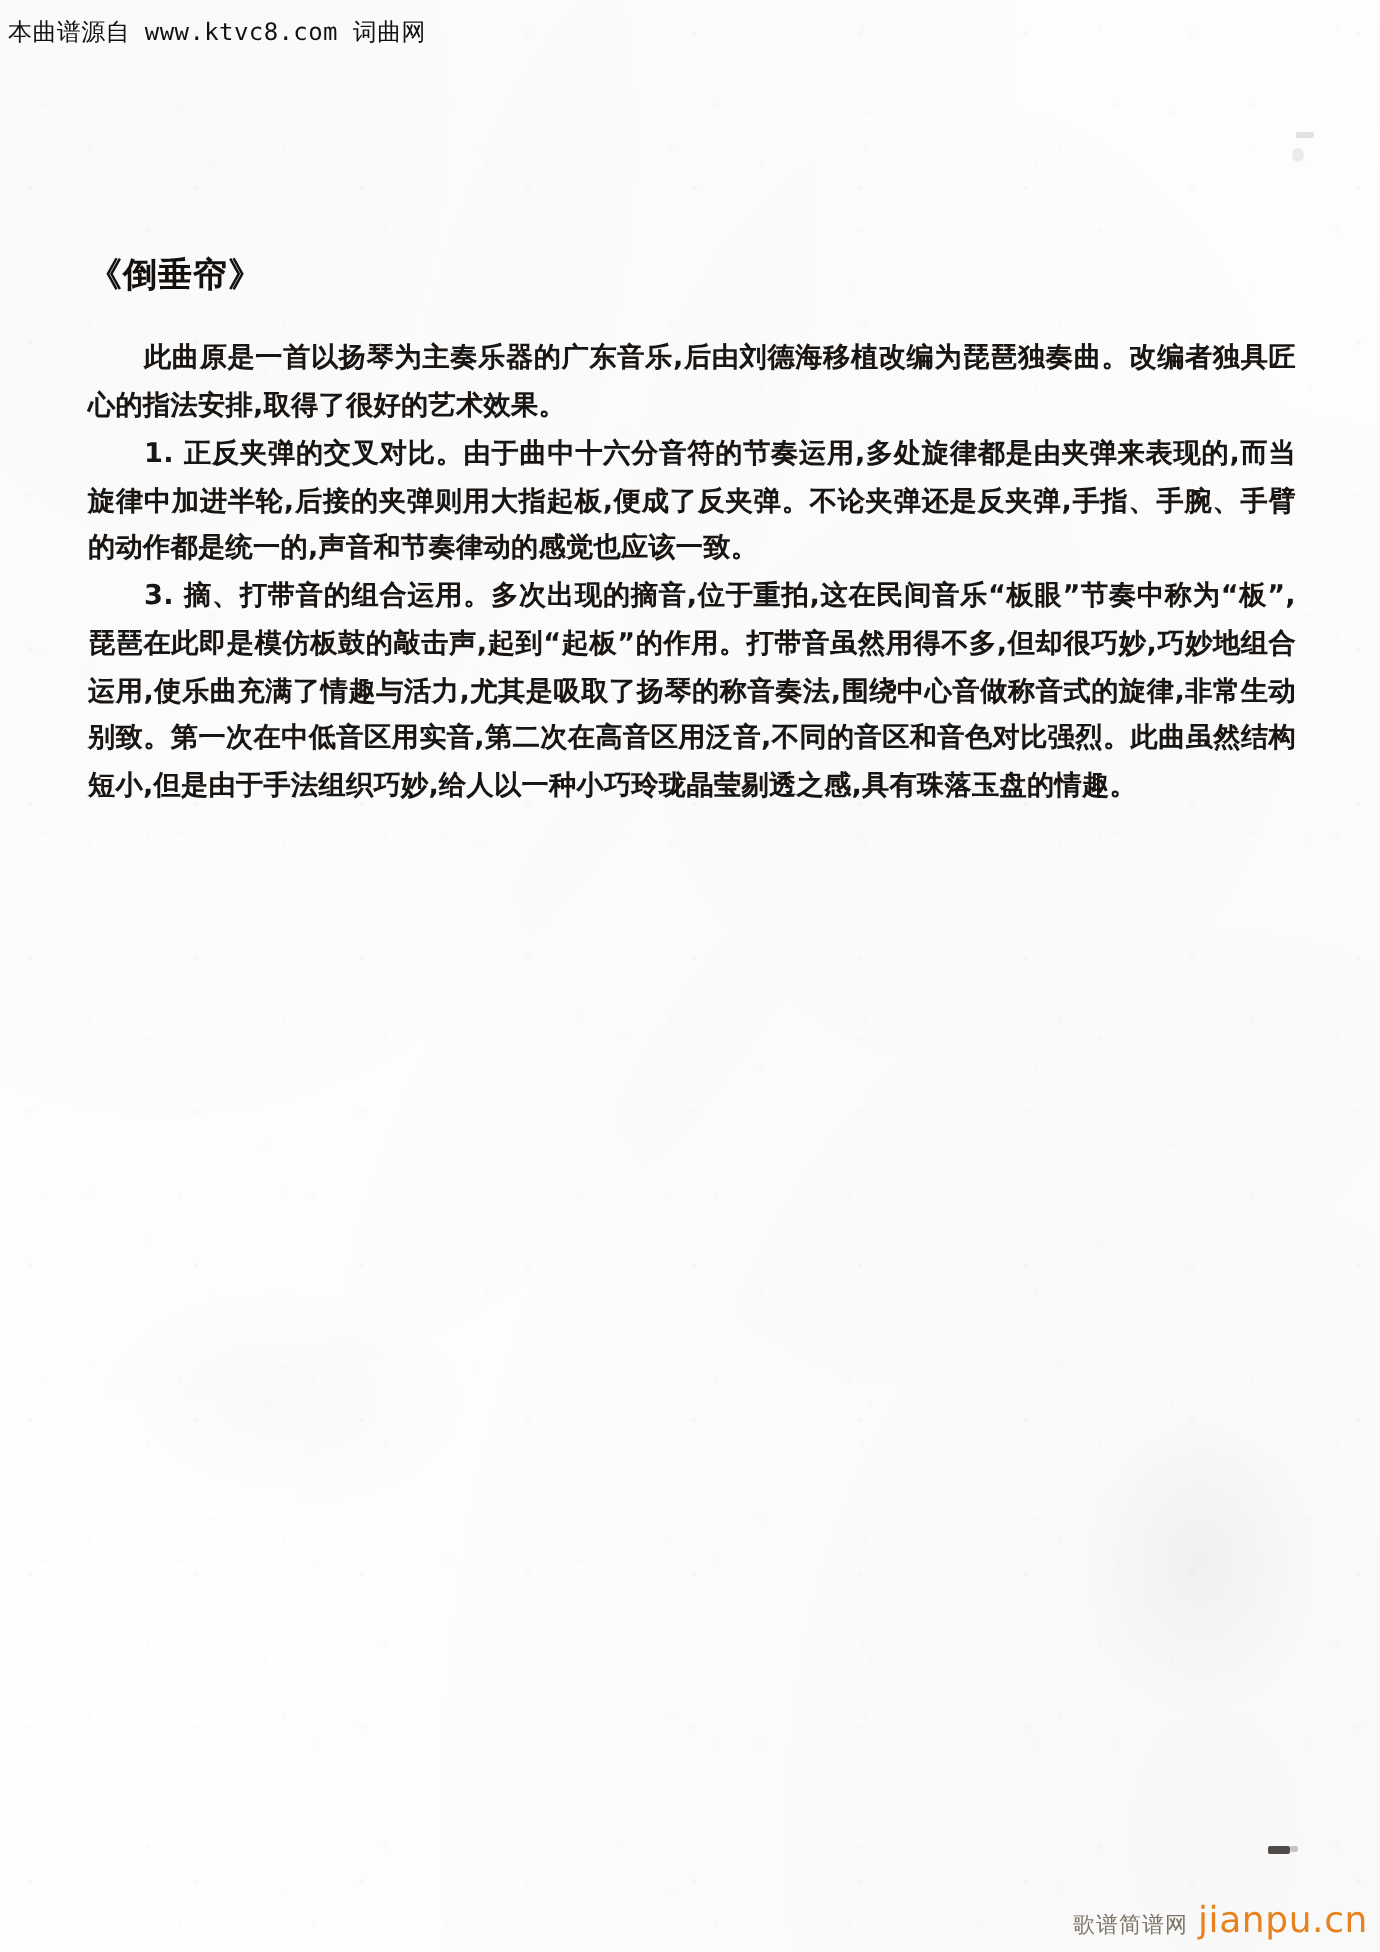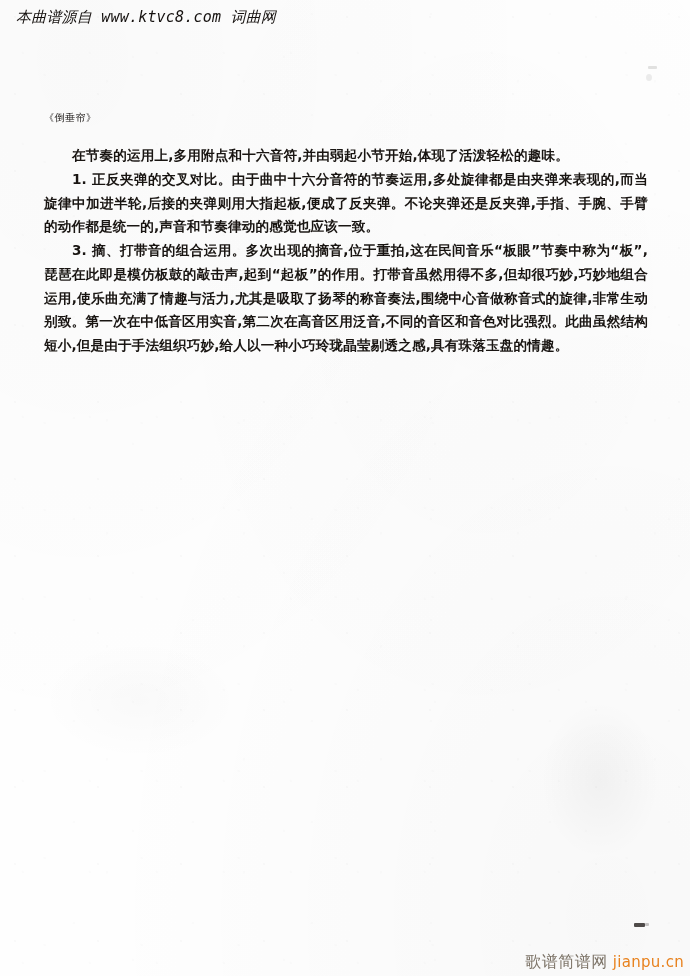--- a/index.html
+++ b/index.html
@@ -37,45 +37,44 @@
       radial-gradient(circle at 34% 58%, rgba(120,120,120,.05) 0 1px, transparent 1.4px),
       radial-gradient(circle at 78% 72%, rgba(120,120,120,.06) 0 1px, transparent 1.4px),
       radial-gradient(circle at 46% 86%, rgba(120,120,120,.05) 0 1px, transparent 1.4px),
       radial-gradient(circle at 88% 44%, rgba(120,120,120,.05) 0 1px, transparent 1.4px);
     background-size: 83px 77px, 119px 101px, 67px 91px, 137px 113px, 97px 87px, 151px 129px;
   }
 
   
   .source-banner {
     position: absolute;
-    left: 16px;
+    left: 4px;
     top: 10px;
     font-family: "DejaVu Sans Mono", monospace;
-    font-size: 15px;
+    font-size: 12px;
     line-height: 1;
     color: #15110f;
     letter-spacing: .2px;
     white-space: nowrap;
-    font-style: italic;
   }
 
   
   .article {
     position: absolute;
     left: 44px;
     top: 112px;
     width: 604px;
   }
   .doc-title {
     font-family: "DejaVu Sans", sans-serif;
-    font-weight: normal;
-    font-size: 10px;
+    font-weight: bold;
+    font-size: 17px;
     color: #14100e;
     letter-spacing: .5px;
-    margin: 0 0 20px 0;
+    margin: 16px 0 20px 0;
     line-height: 1.2;
   }
   .para {
     font-family: "DejaVu Sans", sans-serif;
     font-size: 13.6px;
     line-height: 23.6px;
     color: #191512;
     text-align: justify;
     text-justify: inter-character;
     margin: 0 0 0.5px 0;
@@ -89,27 +88,27 @@
     position: absolute;
     right: 6px;
     bottom: 6px;
     display: flex;
     align-items: baseline;
     gap: 5px;
     line-height: 1;
   }
   .site-mark .cn {
     font-family: "DejaVu Sans", sans-serif;
-    font-size: 16px;
+    font-size: 11px;
     color: #7d7468;
     letter-spacing: .5px;
   }
   .site-mark .domain {
     font-family: "DejaVu Sans", sans-serif;
-    font-size: 15px;
+    font-size: 18px;
     color: #e8821e;
     letter-spacing: .3px;
   }
 
   
   .smudge {
     position: absolute;
     background: #2a2522;
     opacity: .82;
     border-radius: 1px;
@@ -133,21 +132,21 @@
 
   <div class="noise"></div>
   <div class="fade-blob blob-1"></div>
   <div class="fade-blob blob-2"></div>
 
   <div class="source-banner">本曲谱源自 www.ktvc8.com 词曲网</div>
 
   <div class="article">
     <h1 class="doc-title">《倒垂帘》</h1>
 
-    <p class="para">在节奏的运用上,多用附点和十六音符,并由弱起小节开始,体现了活泼轻松的趣味。</p>
+    <p class="para">此曲原是一首以扬琴为主奏乐器的广东音乐,后由刘德海移植改编为琵琶独奏曲。改编者独具匠心的指法安排,取得了很好的艺术效果。</p>
     <p class="para">1. 正反夹弹的交叉对比。由于曲中十六分音符的节奏运用,多处旋律都是由夹弹来表现的,而当旋律中加进半轮,后接的夹弹则用大指起板,便成了反夹弹。不论夹弹还是反夹弹,手指、手腕、手臂的动作都是统一的,声音和节奏律动的感觉也应该一致。</p>
     <p class="para">3. 摘、打带音的组合运用。多次出现的摘音,位于重拍,这在民间音乐“板眼”节奏中称为“板”,琵琶在此即是模仿板鼓的敲击声,起到“起板”的作用。打带音虽然用得不多,但却很巧妙,巧妙地组合运用,使乐曲充满了情趣与活力,尤其是吸取了扬琴的称音奏法,围绕中心音做称音式的旋律,非常生动别致。第一次在中低音区用实音,第二次在高音区用泛音,不同的音区和音色对比强烈。此曲虽然结构短小,但是由于手法组织巧妙,给人以一种小巧玲珑晶莹剔透之感,具有珠落玉盘的情趣。</p>
   </div>
 
   <div class="smudge smudge-a"></div>
   <div class="smudge smudge-b"></div>
   <div class="smudge smudge-c"></div>
   <div class="smudge smudge-d"></div>
 
   <div class="site-mark">

